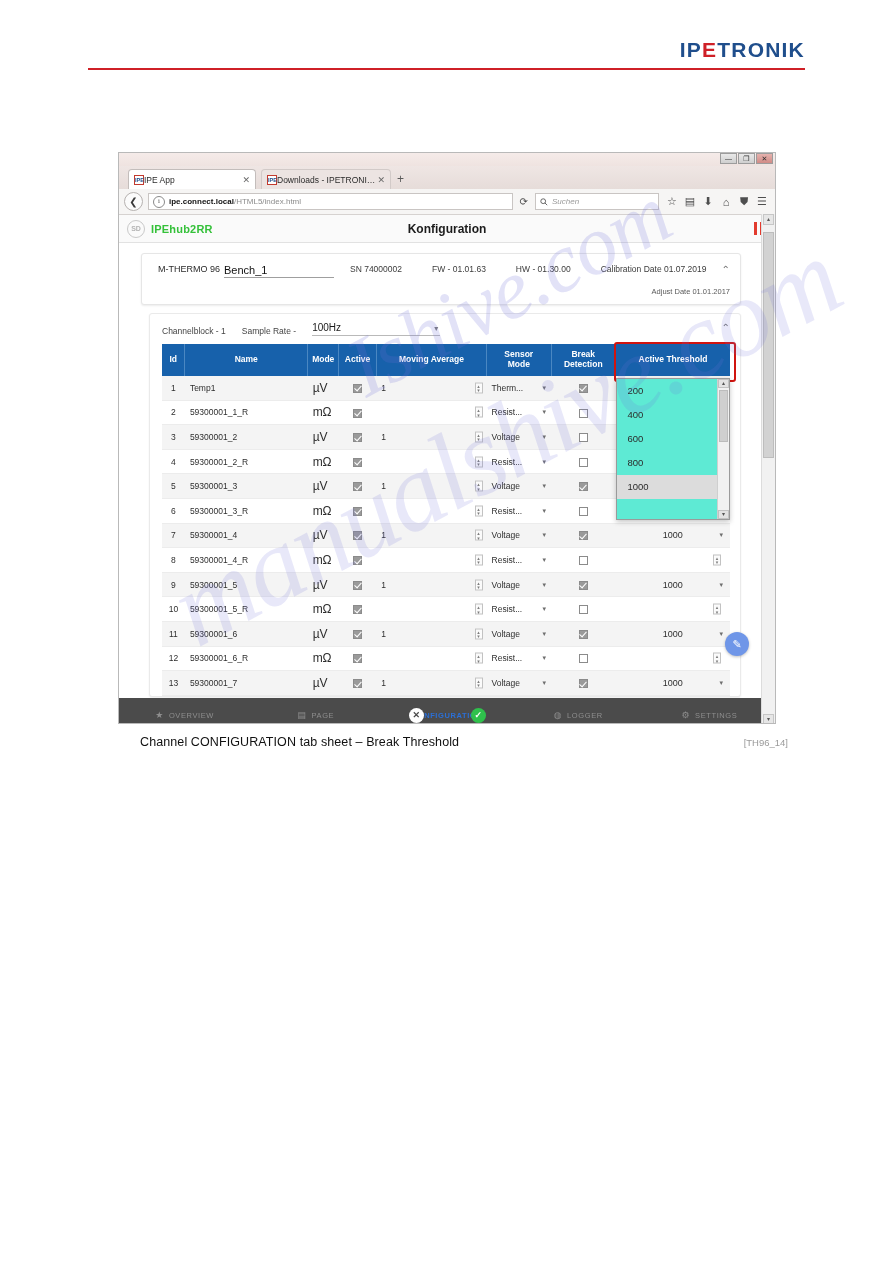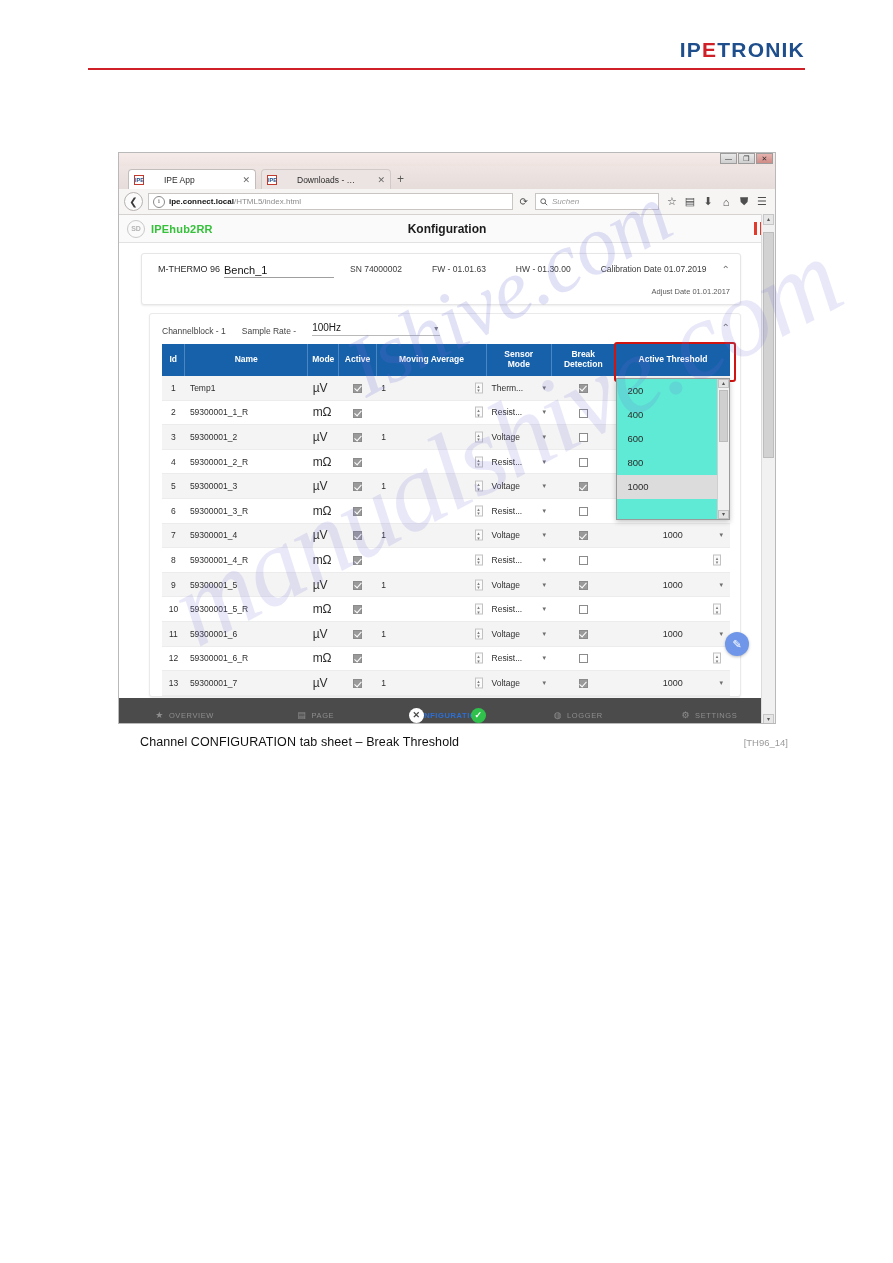--- a/index.html
+++ b/index.html
@@ -119,21 +119,21 @@
     height: 23px;
     background: linear-gradient(#efe6e4,#e6dcd9);
     padding-left: 6px;
   }
   .tab {
     position: absolute;
     top: 3px;
     height: 20px;
     display: flex;
     align-items: center;
-    gap: 20px;
+    gap: 0;
     padding: 0 5px;
     font-size: 8.5px;
     color: #2b2b2b;
     box-sizing: border-box;
     border-top-left-radius: 4px;
     border-top-right-radius: 4px;
     justify-content: center;
   }
   .tab.active {
     left: 9px; width: 128px;

